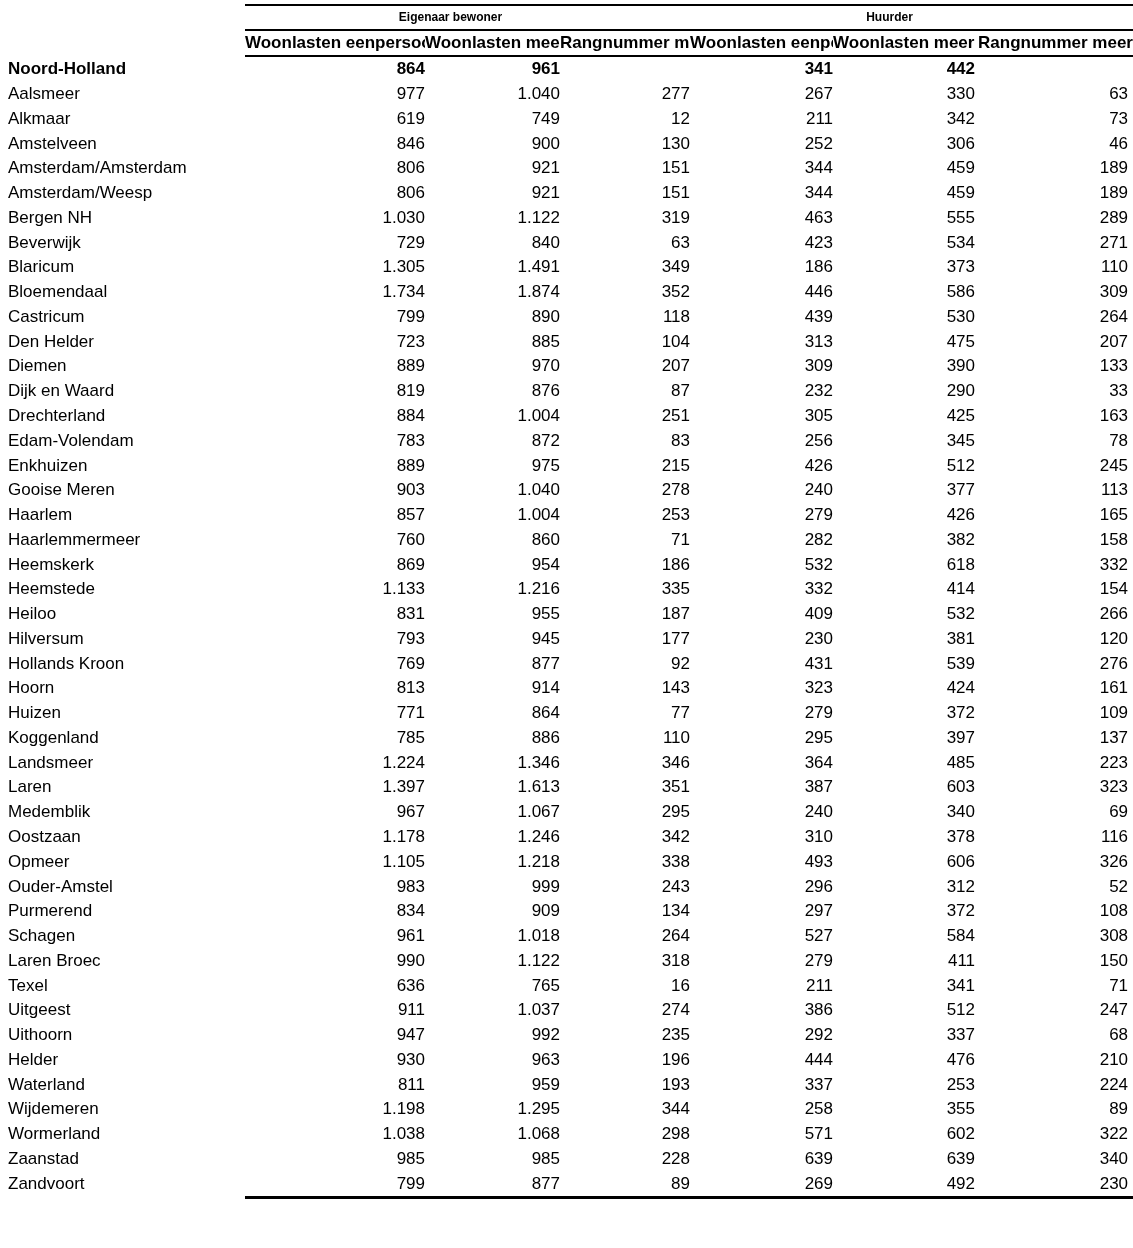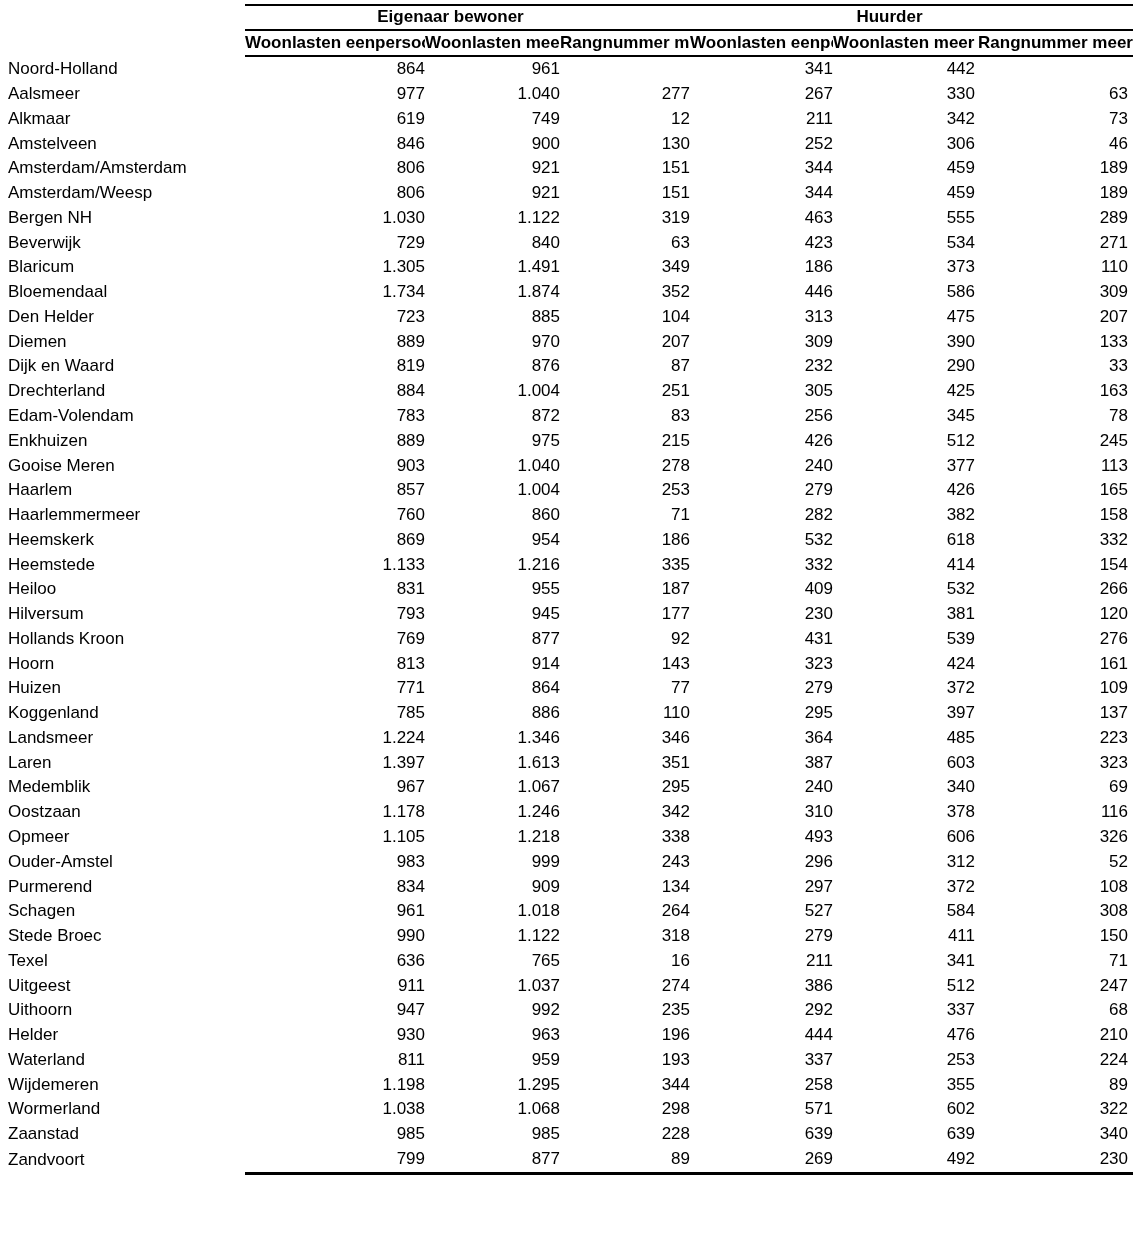--- a/index.html
+++ b/index.html
@@ -27,21 +27,21 @@
     white-space: nowrap;
   }
   
   th.grp {
     border-top: 2px solid #000;
     border-bottom: 2px solid #000;
     font-weight: bold;
     text-align: center;
     height: 18px;
     line-height: 18px;
-    font-size: 17px;
+    font-size: 12px;
   }
   th.grp.eigenaar { padding-right: 34px; }
   th.grp.huurder  { padding-right: 44px; }
   
   th.colhead {
     border-bottom: 2px solid #000;
     font-weight: bold;
     vertical-align: top;
     white-space: pre-line;
     line-height: 24.5px;
@@ -56,21 +56,21 @@
     text-align: left;
     height: 24.76px;
     line-height: 24.76px;
   }
   td.num {
     text-align: right;
     height: 24.76px;
     line-height: 24.76px;
   }
   td.num.c7 { padding-right: 5px; }
-  tr.bold td { font-weight: normal; margin-left: 34px; }
+  tr.bold td { font-weight: bold; margin-left: 34px; }
   tbody tr:last-child td.num { border-bottom: 3px solid #000; }
 </style>
 </head>
 <body>
 
 <div class="page">
   <table class="woonlasten">
     <colgroup>
       <col style="width:237px">
       <col style="width:180px">
@@ -193,20 +193,29 @@
         <tr>
           <td class="lbl">Bloemendaal</td>
           <td class="num c2">1.734</td>
           <td class="num c3">1.874</td>
           <td class="num c4">352</td>
           <td class="num c5">446</td>
           <td class="num c6">586</td>
           <td class="num c7">309</td>
         </tr>
         <tr>
+          <td class="lbl">Castricum</td>
+          <td class="num c2">799</td>
+          <td class="num c3">890</td>
+          <td class="num c4">118</td>
+          <td class="num c5">439</td>
+          <td class="num c6">530</td>
+          <td class="num c7">264</td>
+        </tr>
+        <tr>
           <td class="lbl">Den Helder</td>
           <td class="num c2">723</td>
           <td class="num c3">885</td>
           <td class="num c4">104</td>
           <td class="num c5">313</td>
           <td class="num c6">475</td>
           <td class="num c7">207</td>
         </tr>
         <tr>
           <td class="lbl">Diemen</td>
@@ -418,21 +427,21 @@
         <tr>
           <td class="lbl">Schagen</td>
           <td class="num c2">961</td>
           <td class="num c3">1.018</td>
           <td class="num c4">264</td>
           <td class="num c5">527</td>
           <td class="num c6">584</td>
           <td class="num c7">308</td>
         </tr>
         <tr>
-          <td class="lbl">Stede Broec</td>
+          <td class="lbl">Laren Broec</td>
           <td class="num c2">990</td>
           <td class="num c3">1.122</td>
           <td class="num c4">318</td>
           <td class="num c5">279</td>
           <td class="num c6">411</td>
           <td class="num c7">150</td>
         </tr>
         <tr>
           <td class="lbl">Texel</td>
           <td class="num c2">636</td>

